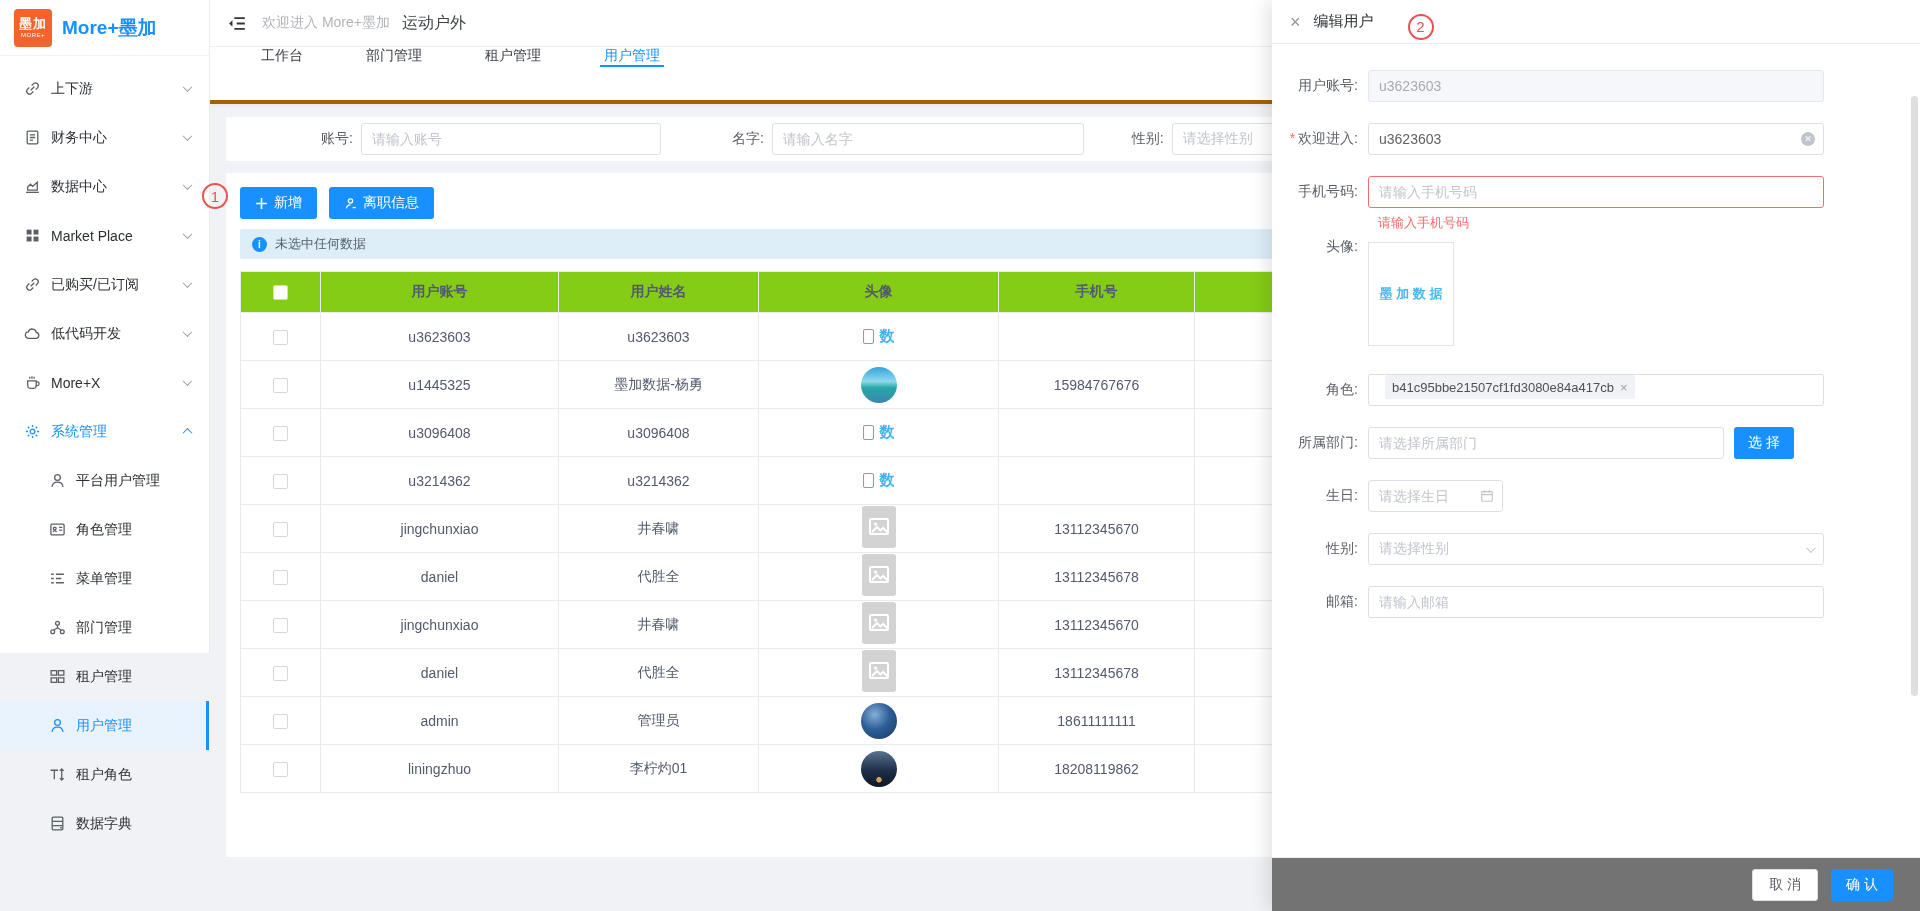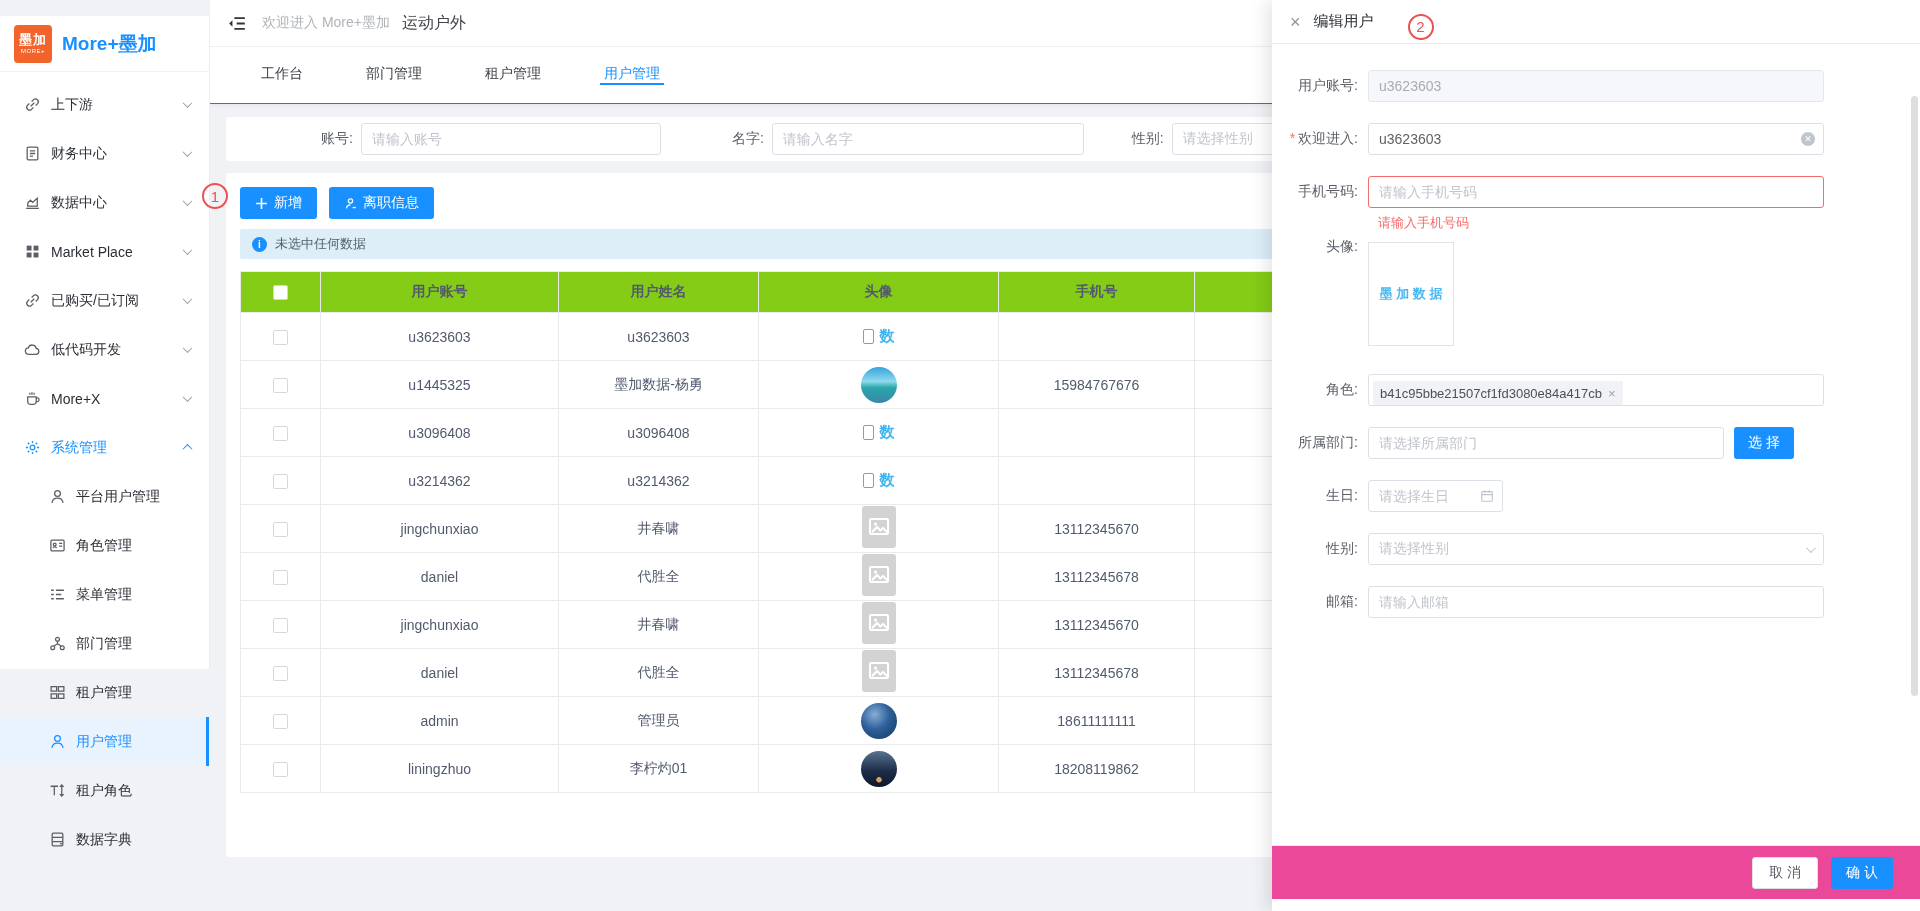--- a/index.html
+++ b/index.html
@@ -1,19 +1,19 @@
 <!DOCTYPE html>
 <html style="--primary: #1890ff; --brand: #f3642c; --danger: #f56c6c; --annoRed: #ee4f4f; --alertBg: #ddeef9; --sidebarActive: #e8f3fe; --brokenBlue: #41b4f3; --watermark: #4ab8f0;"><head>
 <meta charset="utf-8">
 <style>
   *{box-sizing:border-box;margin:0;padding:0;font-family:"Liberation Sans","DejaVu Sans",sans-serif}
   html,body{width:1920px;height:911px;overflow:hidden;background:#f0f2f5;position:relative}
 
   
-  .sidebar{position:absolute;left:0;top:16px;width:210px;height:653px;background:#fff;border-right:1px solid #ececec;z-index:3}
+  .sidebar{position:absolute;left:0;top:0;width:210px;height:653px;background:#fff;border-right:1px solid #ececec;z-index:3}
   .logo-row{height:56px;display:flex;align-items:center;padding-left:14px;border-bottom:1px solid #f2f2f2}
   .logo-box{width:38px;height:38px;background:var(--brand,#f3642c);border-radius:4px;color:#fff;display:flex;flex-direction:column;align-items:center;justify-content:center;line-height:1;flex:none}
   .logo-cn{font-size:13px;font-weight:700;letter-spacing:1px}
   .logo-en{font-size:6px;letter-spacing:.5px;margin-top:2px}
   .app-title{margin-left:10px;font-size:19px;font-weight:700;color:var(--primary,#1890ff);white-space:nowrap}
   .menu{padding-top:8px}
   .mi{height:49px;display:flex;align-items:center;padding:0 18px 0 24px;font-size:14px;color:#2b2f36;cursor:pointer;white-space:nowrap}
   .mi .ic{width:17px;height:17px;margin-right:10px;color:#5a5e66;display:inline-flex;flex:none}
   .mi .ic svg{width:17px;height:17px}
   .mi.pact,.mi.pact .ic{color:var(--primary,#1890ff)}
@@ -24,21 +24,21 @@
   .mi.subact{background:var(--sidebarActive,#e8f3fe);color:var(--primary,#1890ff);border-right:3px solid var(--primary,#1890ff)}
   .mi.subact .ic{color:var(--primary,#1890ff)}
 
   
   .main{position:absolute;left:210px;top:0;width:1710px;height:686px}
   .topbar{height:47px;background:#fff;display:flex;align-items:center;padding-left:17px;border-bottom:1px solid #f0f0f0}
   .fold{width:19px;height:19px;color:#333;cursor:pointer}
   .fold svg{width:19px;height:19px}
   .crumb{margin-left:16px;font-size:14px;color:#b0b3b8}
   .crumb-cur{color:#404348;margin-left:12px;font-size:16px}
-  .tabsbar{height:57px;background:#fff;display:flex;align-items:center;padding-left:47px;border-bottom:1px solid #a16207;box-shadow:0 2px 3px rgba(0,0,0,.04)}
+  .tabsbar{height:57px;background:#fff;display:flex;align-items:flex-start;padding-left:47px;border-bottom:4px solid #a16207;box-shadow:0 2px 3px rgba(0,0,0,.04)}
   .tab{display:flex;align-items:center;margin-right:55px;padding:0 4px;font-size:14px;color:#3d4148;border-bottom:2px solid transparent;cursor:pointer}
   .tab.act{color:var(--primary,#1890ff);border-color:var(--primary,#1890ff)}
 
   .search-card{margin:13px 16px 0;background:#fff;height:44px;display:flex;align-items:center;border-radius:2px}
   .sg{display:flex;align-items:center}
   .sg .slabel{font-size:14px;color:#5a5e66;margin-right:8px;white-space:nowrap}
   .sin{height:32px;border:1px solid #dcdfe6;border-radius:3px;padding:0 10px;font-size:14px;color:#606266;background:#fff;outline:none}
   .sin::placeholder{color:#c0c4cc}
   .sg1{margin-left:95px}.sg1 .sin{width:300px}
   .sg2{margin-left:71px}.sg2 .sin{width:312px}
@@ -83,30 +83,30 @@
   .din{height:32px;border:1px solid #dcdfe6;border-radius:3px;font-size:14px;color:#606266;padding:0 10px;background:#fff;outline:none}
   .din::placeholder{color:#c0c4cc}
   .w-full{width:456px}
   .din.disabled{background:#f5f7fa;border-color:#e4e7ed;color:#a8abb2}
   .inwrap{position:relative;display:inline-flex}
   .clear-ic{position:absolute;right:9px;top:9px;width:14px;height:14px;border-radius:50%;background:#c0c4cc;color:#fff;font-size:9px;display:flex;align-items:center;justify-content:center;cursor:pointer}
   .din.err{border-color:var(--danger,#f56c6c)}
   .ferr{margin:6px 0 6px 106px;font-size:13px;color:var(--danger,#f56c6c)}
   .avbox{width:86px;height:104px;border:1px solid #e3e3e3;display:flex;align-items:center;justify-content:center;margin-top:4px;cursor:pointer}
   .avbox span{color:var(--watermark,#4ab8f0);font-size:13px;font-weight:700;white-space:nowrap}
-  .role-in{display:flex;align-items:flex-end;padding:0 4px}
+  .role-in{display:flex;align-items:flex-start;padding:0 16px}
   .tag{background:#f0f2f5;border-radius:2px;height:24px;display:inline-flex;align-items:center;padding:0 7px;font-size:13px;color:#4c5056;white-space:nowrap}
   .tag .tx{margin-left:6px;color:#9ba0a8;cursor:pointer}
   .w-dept{width:356px}
   .btn.sel{margin-left:10px;padding:0 14px}
   .w-birth{width:135px}
   .cal-ic{position:absolute;right:9px;top:9px;color:#c0c4cc;display:inline-flex}
   .dselect{display:flex;align-items:center;cursor:pointer}
   .dselect .ph{flex:1;color:#c0c4cc;font-size:14px}
-  .d-foot{position:absolute;left:0;bottom:12px;width:100%;height:54px;border-top:1px solid #ebebeb;display:flex;align-items:center;justify-content:flex-end;padding-right:27px;gap:13px;background:#ec4899}
+  .d-foot{position:absolute;left:0;bottom:0;width:100%;height:54px;border-top:1px solid #ebebeb;display:flex;align-items:center;justify-content:flex-end;padding-right:27px;gap:13px;background:#737373}
   .btn.ghost{background:#fff;border:1px solid #dcdfe6;color:#5a5e66;padding:0 16px}
   .d-thumb{position:absolute;right:2px;top:52px;width:7px;height:600px;background:#dedede;border-radius:4px;cursor:grab}
 </style>
 </head>
 <body>
 
 <div class="sidebar">
   <div class="logo-row">
     <div class="logo-box">
       <span class="logo-cn">墨加</span>

